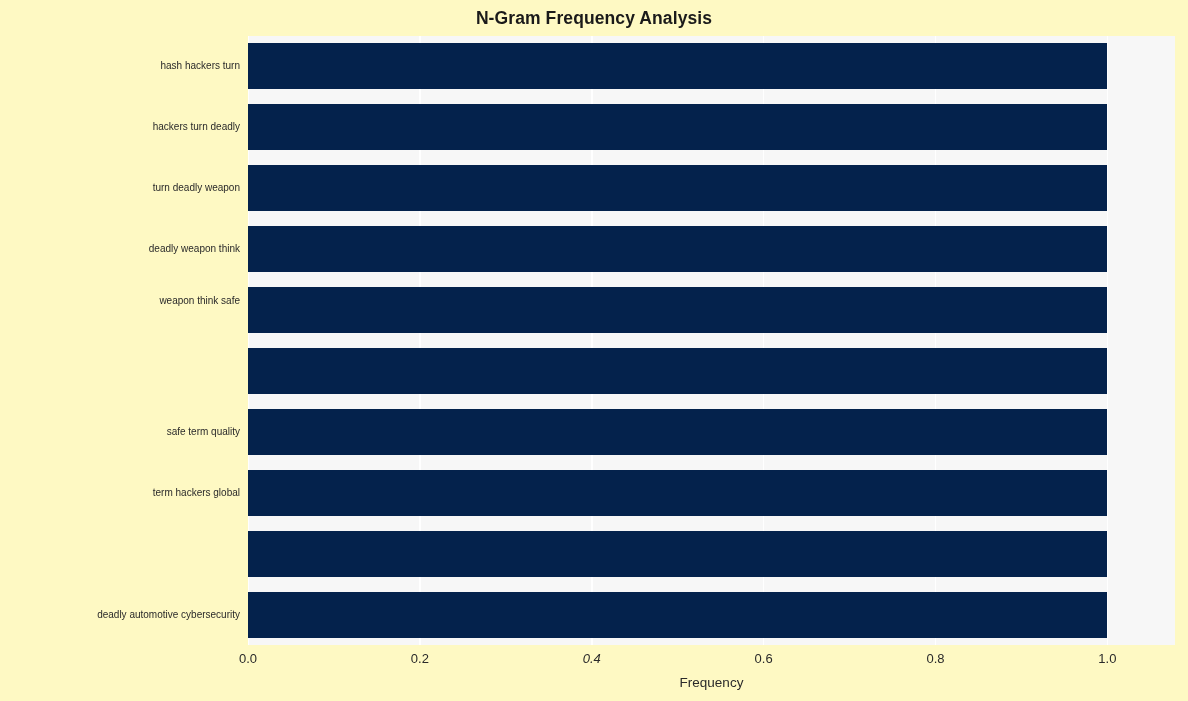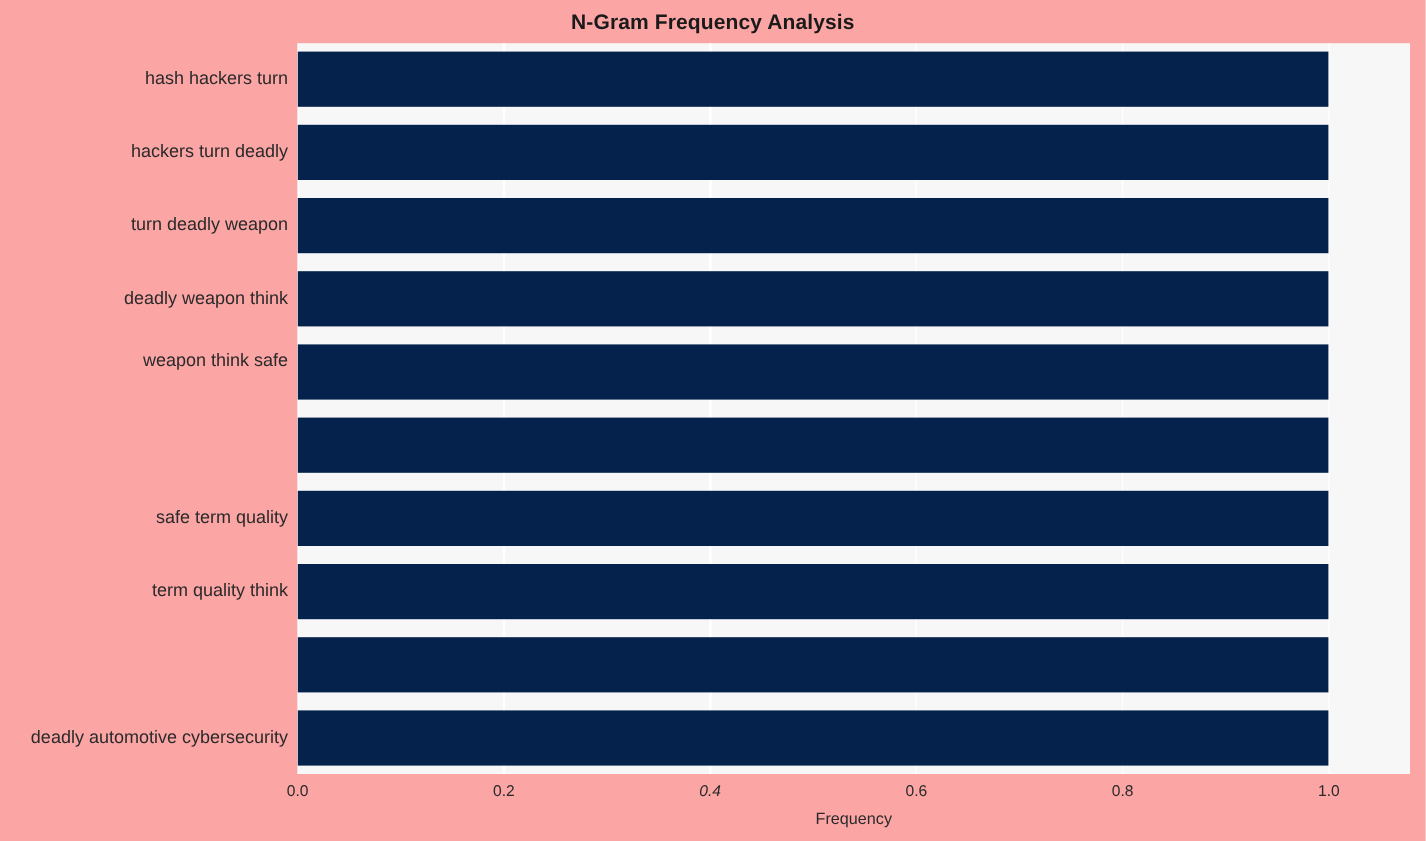--- a/index.html
+++ b/index.html
@@ -14,21 +14,21 @@
     -webkit-font-smoothing: antialiased;
     overflow: hidden;
     position: relative;
   }
 
   #figure {
     position: absolute;
     left: 0; top: 0;
     width: 1188px;
     height: 701px;
-    background: #fca5a5;
+    background: #fef9c3;
   }
 
   
   #chart-title {
     position: absolute;
     left: 0;
     top: 8px;
     width: 1188px;
     text-align: center;
     font-size: 17.5px;
@@ -76,21 +76,21 @@
     left: 0;
     top: 36px;
     width: 240px;
     height: 609px;
   }
   .y-label {
     position: absolute;
     right: 0;
     width: 240px;
     text-align: right;
-    font-size: 15px;
+    font-size: 10px;
     color: #2a2a2a;
     white-space: nowrap;
     line-height: 16px;
   }
 
   
   #x-labels {
     position: absolute;
     left: 0;
     top: 651px;
@@ -148,21 +148,21 @@
       </div>
   </div>
 
   <div id="y-labels">
       <div class="y-label" style="top: 22.45px;">hash hackers turn</div>
       <div class="y-label" style="top: 83.35px;">hackers turn deadly</div>
       <div class="y-label" style="top: 144.25px;">turn deadly weapon</div>
       <div class="y-label" style="top: 205.15px;">deadly weapon think</div>
       <div class="y-label" style="top: 257px; padding-left: 43px;">weapon think safe</div>
       <div class="y-label" style="top: 387.85px;">safe term quality</div>
-      <div class="y-label" style="top: 448.75px;">term quality think</div>
+      <div class="y-label" style="top: 448.75px;">term hackers global</div>
       <div class="y-label" style="top: 570.55px;">deadly automotive cybersecurity</div>
     </div>
 
   <div id="x-labels">
       <div class="x-label" style="left: 248px;">0.0</div>
       <div class="x-label" style="left: 419.874px;">0.2</div>
       <div class="x-label" style="left: 591.747px; font-style: italic;">0.4</div>
       <div class="x-label" style="left: 763.621px;">0.6</div>
       <div class="x-label" style="left: 935.494px;">0.8</div>
       <div class="x-label" style="left: 1107.37px;">1.0</div>

